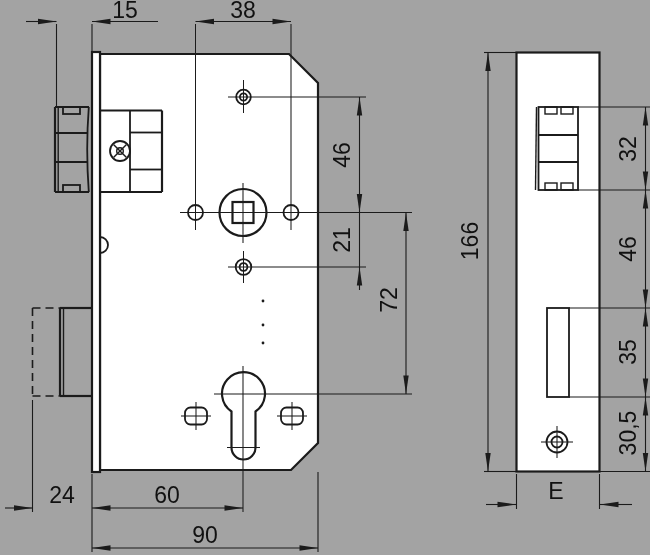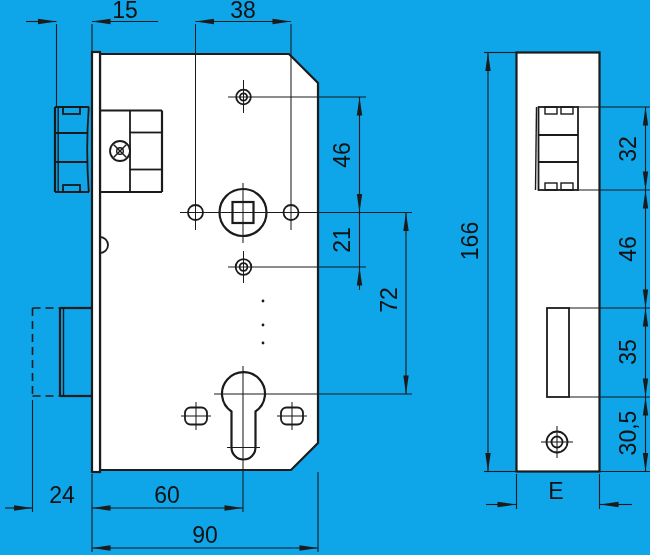--- a/index.html
+++ b/index.html
@@ -1,16 +1,16 @@
 <!DOCTYPE html>
 <html><head>
 <meta charset="utf-8">
 <style>
   html,body{margin:0;padding:0;background:#ffffff;}
-  .sheet{position:relative;width:650px;height:555px;background:#0ea5e9;overflow:hidden;
+  .sheet{position:relative;width:650px;height:555px;background:#a3a3a3;overflow:hidden;
          font-family:"Liberation Sans", sans-serif;}
   svg{position:absolute;left:0;top:0;}
   .outline{stroke:#1b1b1b;stroke-width:2.2;fill:none;}
   .outline-f{stroke:#1b1b1b;stroke-width:2.2;fill:#ffffff;}
   .med{stroke:#1b1b1b;stroke-width:1.8;fill:none;}
   .thin{stroke:#1b1b1b;stroke-width:1.4;fill:none;}
   .cline{stroke:#1b1b1b;stroke-width:1.05;fill:none;}
   .dim{stroke:#1b1b1b;stroke-width:1.1;fill:none;}
   .dash{stroke:#1b1b1b;stroke-width:1.6;fill:none;stroke-dasharray:8 5;}
   .arr{fill:#1b1b1b;stroke:none;}

